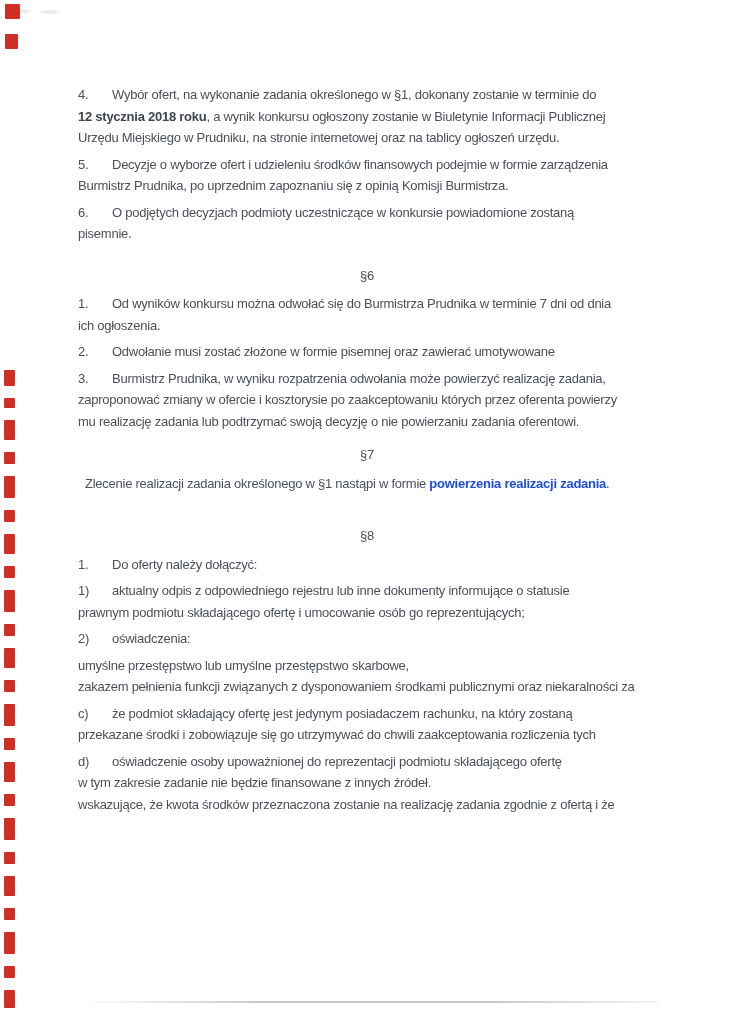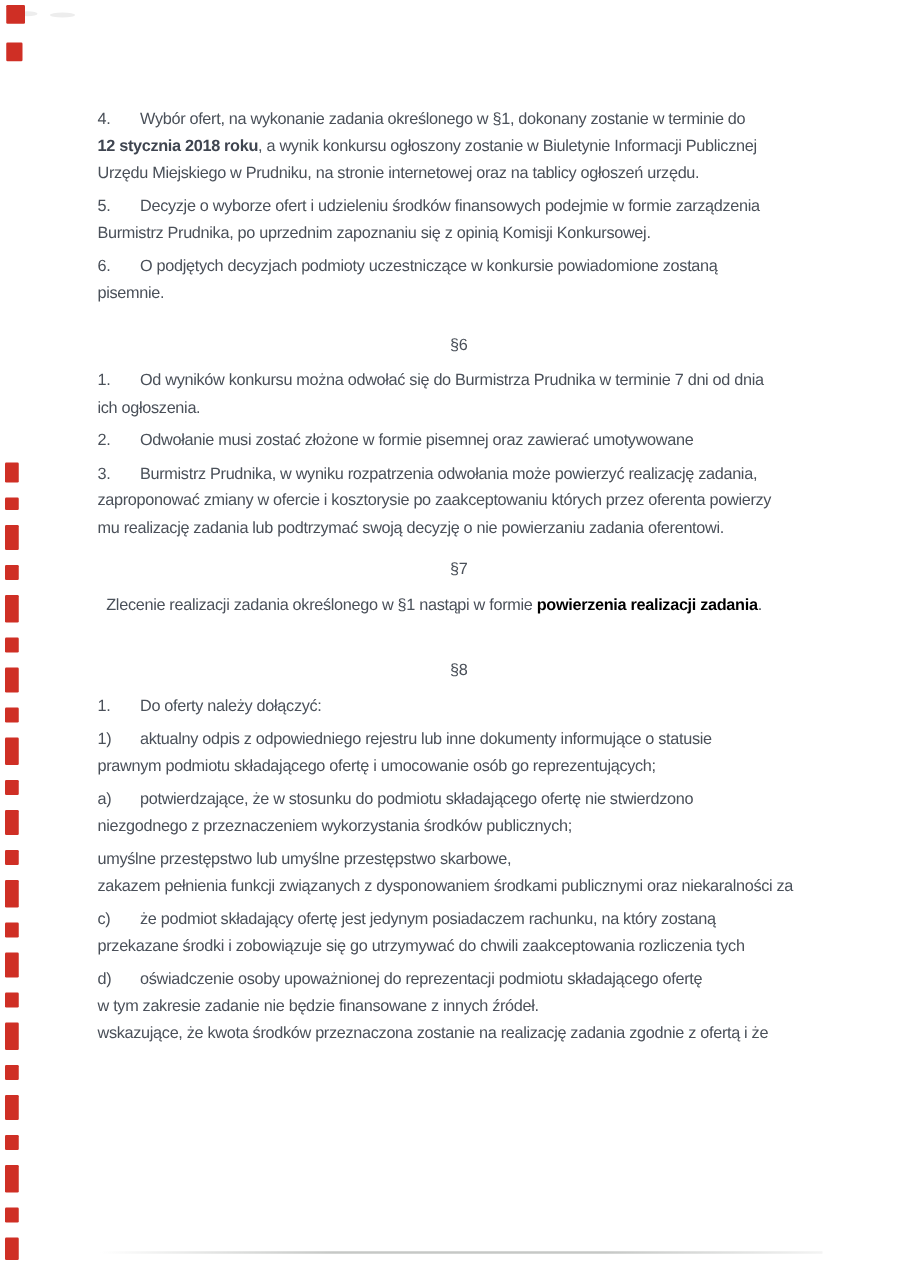--- a/index.html
+++ b/index.html
@@ -70,54 +70,53 @@
       <div class="red-mark" style="left: 4px; top: 990px; width: 11px; height: 18px; background: rgb(207, 47, 37);"></div>
     </div>
   <div class="doc" style="color: rgb(74, 80, 89);">
       <div class="para">
         <div class="line"><span class="num">4.</span><span>Wybór ofert, na wykonanie zadania określonego w §1, dokonany zostanie w terminie do</span></div>
         <div class="line"><span class="bold" style="color: rgb(63, 69, 80);">12 stycznia 2018 roku</span><span>, a wynik konkursu ogłoszony zostanie w Biuletynie Informacji Publicznej</span></div>
         <div class="line"><span>Urzędu Miejskiego w Prudniku, na stronie internetowej oraz na tablicy ogłoszeń urzędu.</span></div>
       </div>
       <div class="para">
         <div class="line"><span class="num">5.</span><span>Decyzje o wyborze ofert i udzieleniu środków finansowych podejmie w formie zarządzenia</span></div>
-        <div class="line"><span>Burmistrz Prudnika, po uprzednim zapoznaniu się z opinią Komisji Konkursowej.</span></div>
+        <div class="line"><span>Burmistrz Prudnika, po uprzednim zapoznaniu się z opinią Komisji Burmistrza.</span></div>
       </div>
       <div class="para">
         <div class="line"><span class="num">6.</span><span>O podjętych decyzjach podmioty uczestniczące w konkursie powiadomione zostaną</span></div>
         <div class="line"><span>pisemnie.</span></div>
       </div>
       <div class="sec-heading" style="margin-top: 20px;">§6</div>
       <div class="para">
         <div class="line"><span class="num">1.</span><span>Od wyników konkursu można odwołać się do Burmistrza Prudnika w terminie 7 dni od dnia</span></div>
         <div class="line"><span>ich ogłoszenia.</span></div>
       </div>
       <div class="para">
         <div class="line"><span class="num">2.</span><span>Odwołanie musi zostać złożone w formie pisemnej oraz zawierać umotywowane</span></div>
       </div>
       <div class="para">
         <div class="line"><span class="num">3.</span><span>Burmistrz Prudnika, w wyniku rozpatrzenia odwołania może powierzyć realizację zadania,</span></div>
         <div class="line"><span>zaproponować zmiany w ofercie i kosztorysie po zaakceptowaniu których przez oferenta powierzy</span></div>
         <div class="line"><span>mu realizację zadania lub podtrzymać swoją decyzję o nie powierzaniu zadania oferentowi.</span></div>
       </div>
       <div class="sec-heading" style="margin-top: 12px;">§7</div>
       <div class="para">
-        <div class="line" style="padding-left: 7px;"><span>Zlecenie realizacji zadania określonego w §1 nastąpi w formie </span><span class="bold" style="color: #000000;">powierzenia realizacji zadania</span><span>.</span></div>
+        <div class="line" style="padding-left: 7px;"><span>Zlecenie realizacji zadania określonego w §1 nastąpi w formie </span><span class="bold" style="color: #1d4ed8;">powierzenia realizacji zadania</span><span>.</span></div>
       </div>
       <div class="sec-heading" style="margin-top: 31px;">§8</div>
       <div class="para">
         <div class="line"><span class="num">1.</span><span>Do oferty należy dołączyć:</span></div>
       </div>
       <div class="para">
         <div class="line"><span class="num">1)</span><span>aktualny odpis z odpowiedniego rejestru lub inne dokumenty informujące o statusie</span></div>
         <div class="line"><span>prawnym podmiotu składającego ofertę i umocowanie osób go reprezentujących;</span></div>
       </div>
       <div class="para">
-        <div class="line"><span class="num">a)</span><span>potwierdzające, że w stosunku do podmiotu składającego ofertę nie stwierdzono</span></div>
-        <div class="line"><span>niezgodnego z przeznaczeniem wykorzystania środków publicznych;</span></div>
+        <div class="line"><span class="num">2)</span><span>oświadczenia:</span></div>
       </div>
       <div class="para">
         <div class="line"><span>umyślne przestępstwo lub umyślne przestępstwo skarbowe,</span></div>
         <div class="line"><span>zakazem pełnienia funkcji związanych z dysponowaniem środkami publicznymi oraz niekaralności za</span></div>
       </div>
       <div class="para">
         <div class="line"><span class="num">c)</span><span>że podmiot składający ofertę jest jedynym posiadaczem rachunku, na który zostaną</span></div>
         <div class="line"><span>przekazane środki i zobowiązuje się go utrzymywać do chwili zaakceptowania rozliczenia tych</span></div>
       </div>
       <div class="para">

